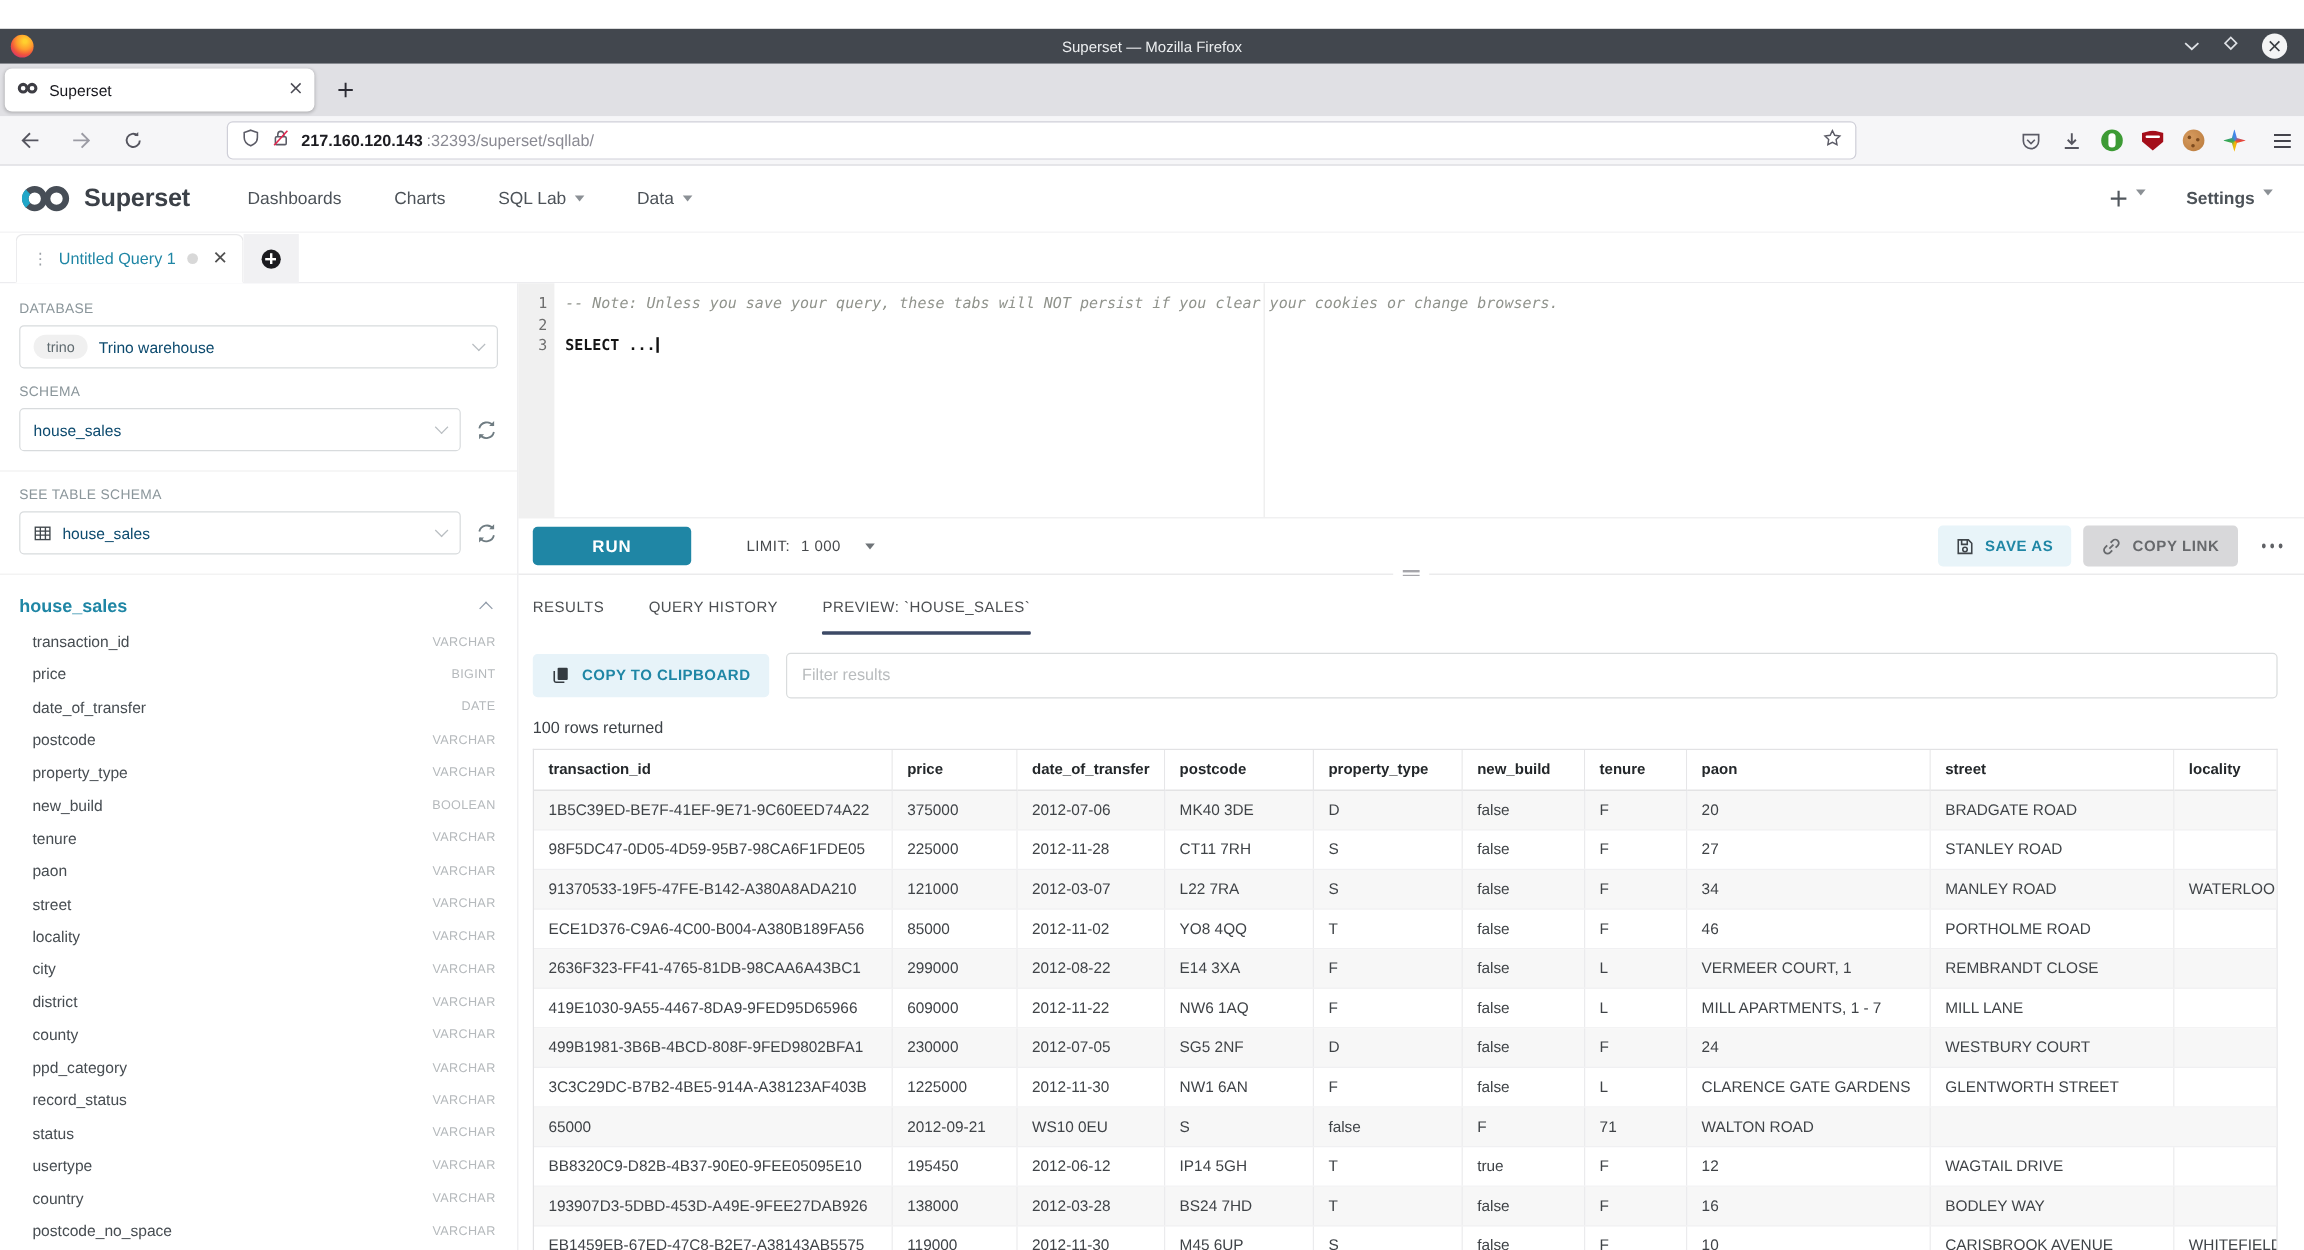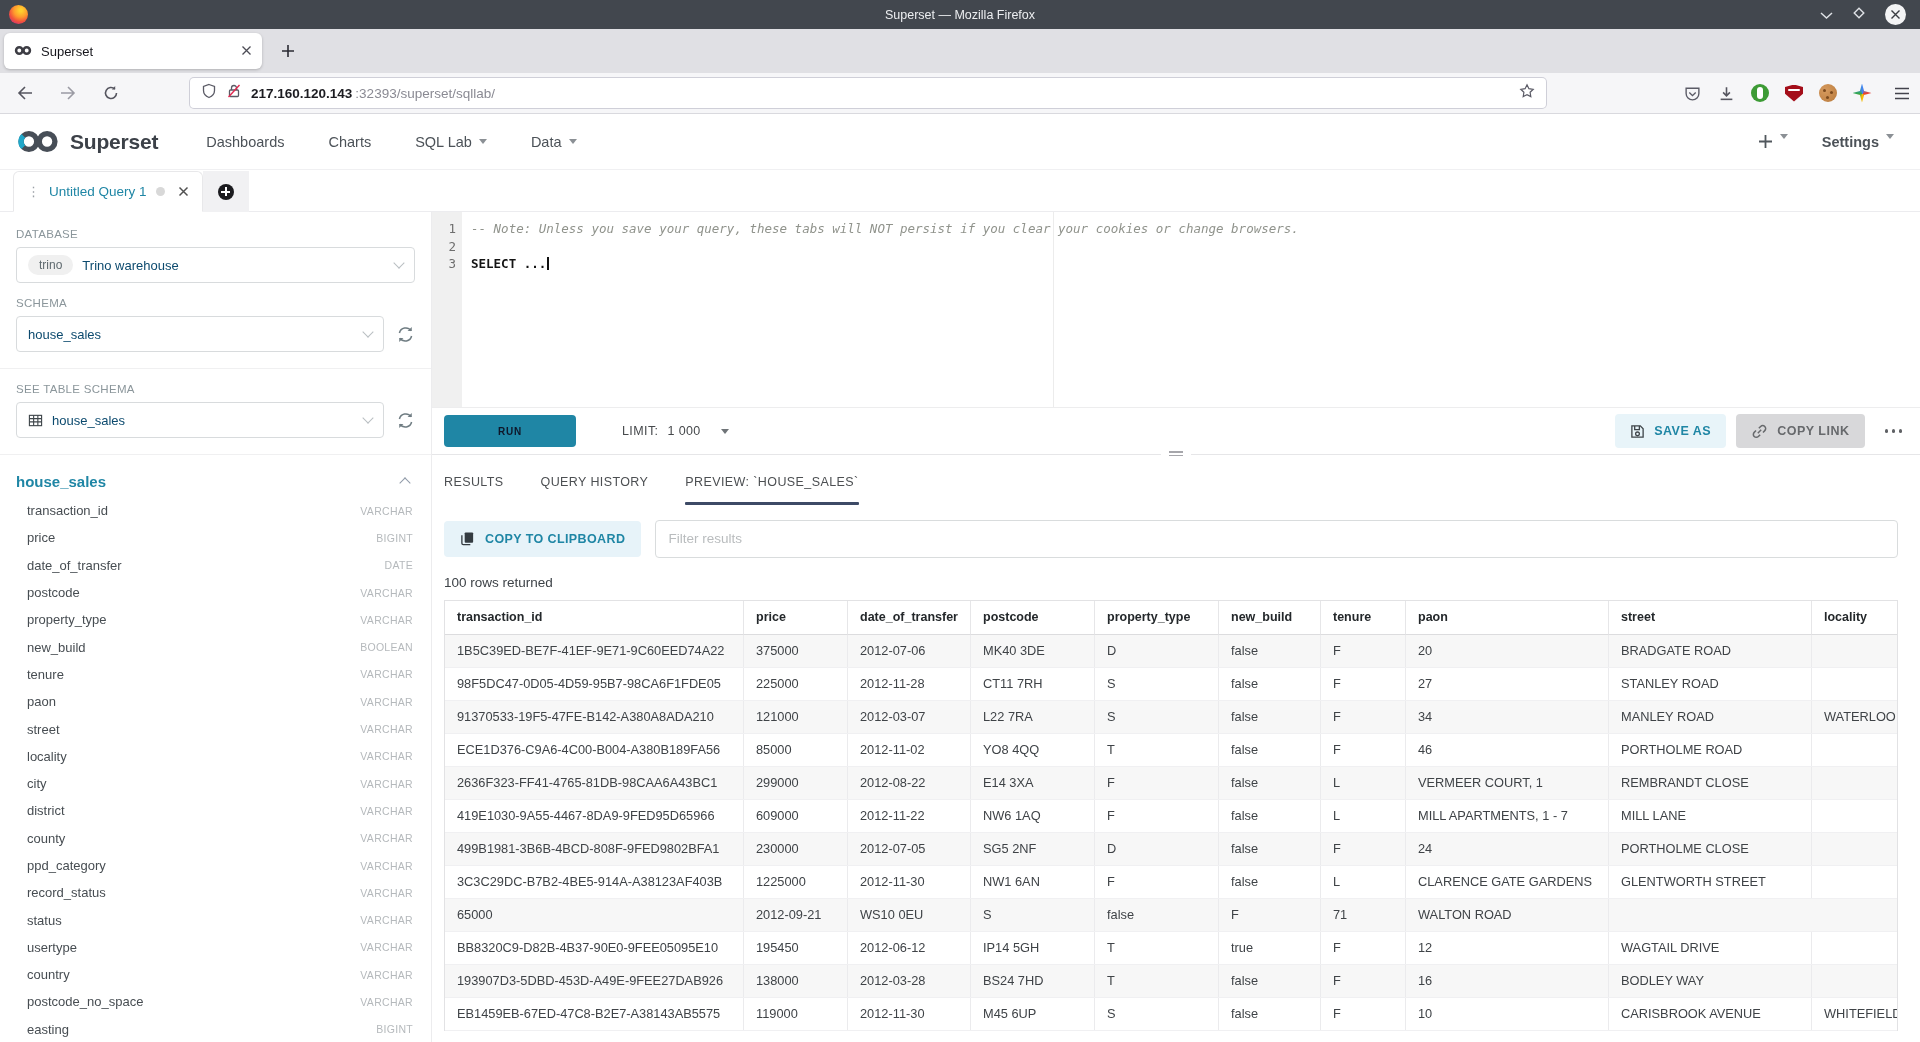--- a/index.html
+++ b/index.html
@@ -1,20 +1,20 @@
 <!DOCTYPE html>
 <html><head>
 <meta charset="utf-8">
 <style>
   * { box-sizing: border-box; margin: 0; padding: 0; }
   html,body { width:1920px; height:1042px; overflow:hidden; background:#fff;
     font-family:"Liberation Sans", sans-serif; }
 
   
-  #titlebar { height:29px; background:#42474e; position:relative; }
+  #titlebar { height:29px; background:#42474e; position:relative;margin-top:24px; }
   .ff-logo { position:absolute; left:9px; top:5px; width:19px; height:19px; border-radius:50%;
     background:radial-gradient(circle at 62% 28%, #ffd02e 8%, #ff9b2d 38%, #f2553c 62%, #d6356b 82%, #951f86); }
   .win-title { position:absolute; left:0; right:0; top:0; height:29px; display:flex;
     align-items:center; justify-content:center; color:#eceef0; font-size:12.5px; }
   .win-controls { position:absolute; right:14px; top:0; height:29px; display:flex; align-items:center; gap:19px; }
   .win-close-bg { width:21px; height:21px; background:#f3f4f5; border-radius:50%;
     display:flex; align-items:center; justify-content:center; }
 
   #tabstrip { height:44px; background:#e0e0e4; display:flex; align-items:center; padding-left:4px; }
   .ff-tab { width:258px; height:36px; background:#fff; border-radius:6px;
@@ -93,21 +93,21 @@
   .gutter { width:30px; background:#f0f0f0; padding:8px 6px 0 0; text-align:right;
     font-family:"DejaVu Sans Mono", monospace; font-size:12.5px; line-height:17.5px; color:#6e6e6e; }
   .codearea { flex:1; padding:8px 0 0 9px; font-family:"DejaVu Sans Mono", monospace; font-size:12.5px; line-height:17.5px; }
   .codeline { height:17.5px; white-space:pre; }
   .code-comment { font-style:italic; color:#90938c; }
   .code-stmt { font-weight:700; color:#141414; }
   .cursor { display:inline-block; width:1.5px; height:13px; background:#111; vertical-align:-2px; margin-left:1px; }
   .print-margin { position:absolute; left:621px; top:0; bottom:0; width:1px; background:#ececec; }
 
   #runbar { height:47px; border-bottom:1px solid #e6e6e8; display:flex; align-items:center; padding:0 16px 0 12px; position:relative; }
-  .run-btn { width:132px; height:32px; background:#1f86a5; border-radius:4px; color:#0f172a; font-size:10px;
+  .run-btn { width:132px; height:32px; background:#1f86a5; border-radius:4px; color:#ffffff; font-size:14px;
     font-weight:700; letter-spacing:.8px; display:flex; align-items:center; justify-content:center; }
   .limit { margin-left:46px; display:flex; align-items:center; font-size:12.5px; color:#46494c; letter-spacing:.4px; }
   .limit-val { margin-left:9px; }
   .limit .caret { margin-left:20px; border-top-color:#6f7478; }
   .runbar-right { margin-left:auto; display:flex; align-items:center; gap:10px; }
   .btn-pill { height:34px; padding:0 15px; border-radius:4px; display:flex; align-items:center; gap:9px;
     font-size:12.5px; font-weight:700; letter-spacing:.5px; }
   .btn-saveas { background:#e8f4f9; color:#1f86a5; }
   .btn-saveas svg { color:#3f454a; }
   .btn-copylink { background:#d8d8da; color:#67696c; }
@@ -667,21 +667,21 @@
 
             <div class="tr">
               <div class="td">499B1981-3B6B-4BCD-808F-9FED9802BFA1</div>
               <div class="td">230000</div>
               <div class="td">2012-07-05</div>
               <div class="td">SG5 2NF</div>
               <div class="td">D</div>
               <div class="td">false</div>
               <div class="td">F</div>
               <div class="td">24</div>
-              <div class="td">PORTHOLME CLOSE</div>
+              <div class="td">WESTBURY COURT</div>
               <div class="td"></div>
             </div>
 
             <div class="tr">
               <div class="td">3C3C29DC-B7B2-4BE5-914A-A38123AF403B</div>
               <div class="td">1225000</div>
               <div class="td">2012-11-30</div>
               <div class="td">NW1 6AN</div>
               <div class="td">F</div>
               <div class="td">false</div>

